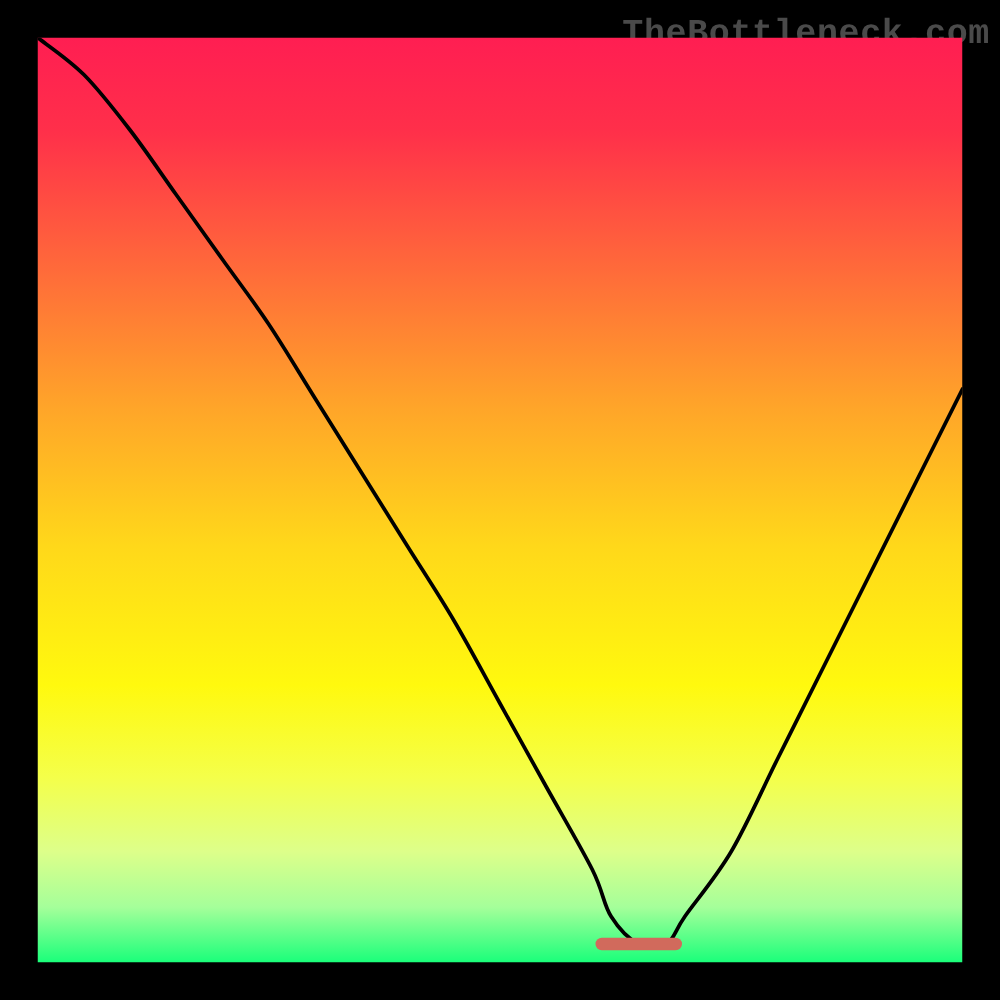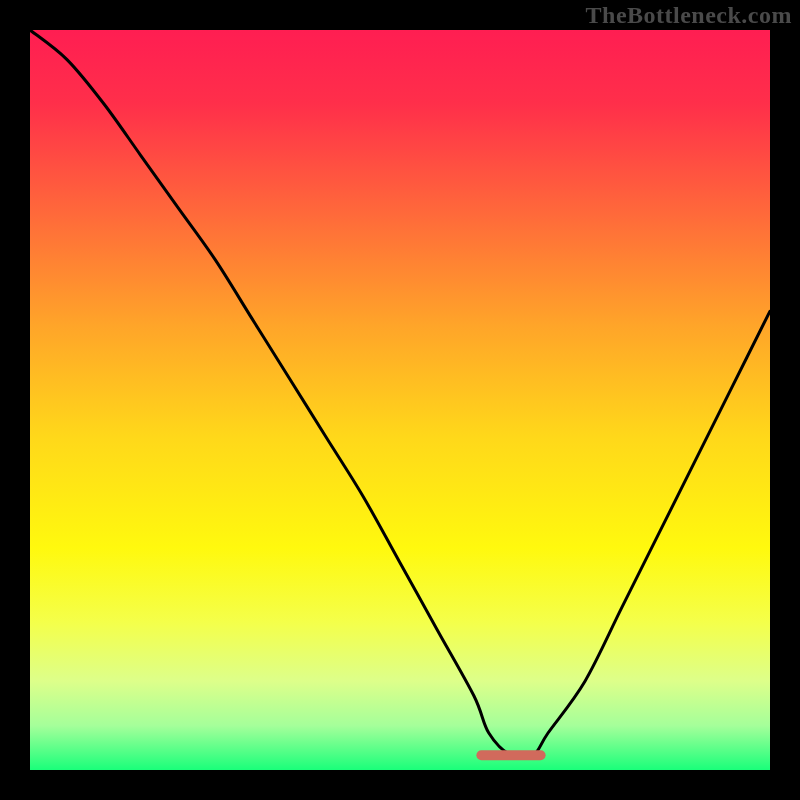--- a/index.html
+++ b/index.html
@@ -13,25 +13,25 @@
   .frame {
     position: absolute;
     top: 0;
     left: 0;
     width: 800px;
     height: 800px;
     background: #000;
   }
   .watermark {
     position: absolute;
-    top: 2px;
+    top: 12px;
     right: 8px;
     color: #4a4a4a;
-    font-family: Liberation Serif, serif;
-    font-size: 24px;
+    font-family: Liberation Mono, monospace;
+    font-size: 28px;
     font-weight: bold;
     letter-spacing: 0.5px;
   }
   .plot-area {
     position: absolute;
     top: 30px;
     left: 30px;
     width: 740px;
     height: 740px;
   }

